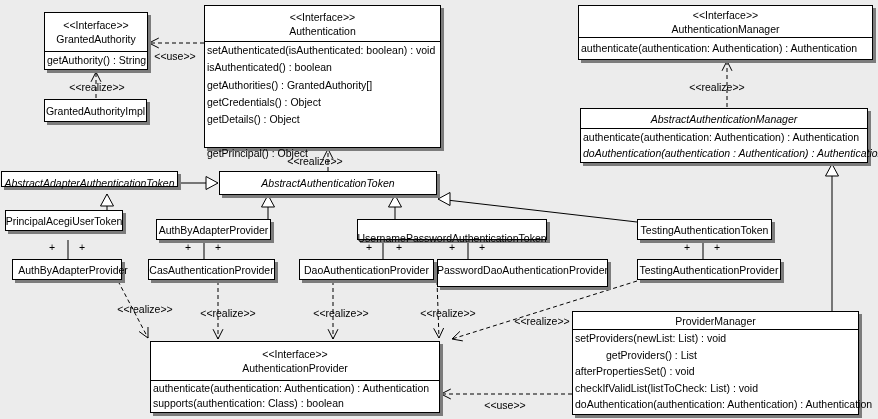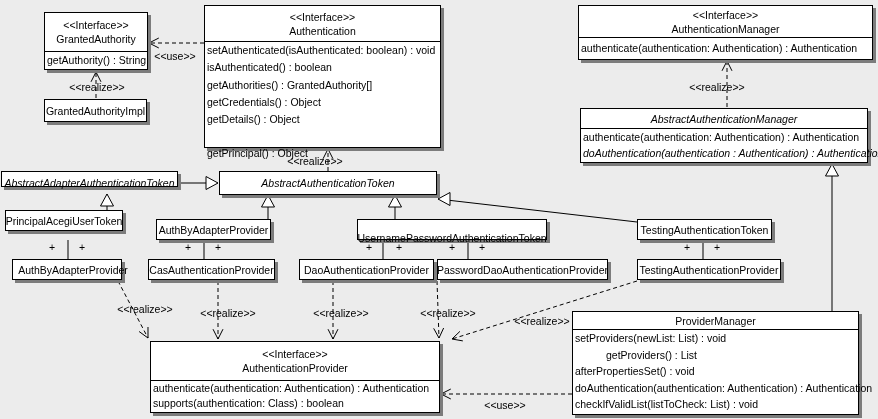--- a/index.html
+++ b/index.html
@@ -149,21 +149,21 @@
       <div class="uml-box" style="left: 148px; top: 259px; width: 127px; height: 21px;">
         <div class="hdr" style="height: 19px;">
           <div class="cname">CasAuthenticationProvider</div>
         </div>
       </div>
       <div class="uml-box" style="left: 299px; top: 259px; width: 135px; height: 21px;">
         <div class="hdr" style="height: 19px;">
           <div class="cname">DaoAuthenticationProvider</div>
         </div>
       </div>
-      <div class="uml-box" style="left: 437px; top: 259px; width: 171px; height: 21px;">
+      <div class="uml-box" style="left: 437px; top: 259px; width: 171px; height: 28px;">
         <div class="hdr" style="height: 19px;">
           <div class="cname">PasswordDaoAuthenticationProvider</div>
         </div>
       </div>
       <div class="uml-box" style="left: 637px; top: 259px; width: 144px; height: 21px;">
         <div class="hdr" style="height: 19px;">
           <div class="cname">TestingAuthenticationProvider</div>
         </div>
       </div>
       <div class="uml-box" style="left: 150px; top: 341px; width: 290px; height: 72px;">
@@ -177,22 +177,22 @@
         </div>
       </div>
       <div class="uml-box" style="left: 572px; top: 311px; width: 287px; height: 104px;">
         <div class="hdr" style="height: 17px;">
           <div class="cname">ProviderManager</div>
         </div>
         <div class="methods">
           <div class="method" style="height: 16.6px; line-height: 16.6px;">setProviders(newList: List) : void</div>
           <div class="method" style="height: 16.6px; line-height: 16.6px; padding-left: 33px;">getProviders() : List</div>
           <div class="method" style="height: 16.6px; line-height: 16.6px;">afterPropertiesSet() : void</div>
+          <div class="method" style="height: 16.6px; line-height: 16.6px;">checkIfValidList(listToCheck: List) : void</div>
           <div class="method" style="height: 16.6px; line-height: 16.6px;">doAuthentication(authentication: Authentication) : Authentication</div>
-          <div class="method" style="height: 16.6px; line-height: 16.6px;">checkIfValidList(listToCheck: List) : void</div>
         </div>
       </div>
     </div>
   <div id="annotations-layer">
       <div class="edge-label" style="left: 175px; top: 56px;">&lt;&lt;use&gt;&gt;</div>
       <div class="edge-label" style="left: 97px; top: 87px;">&lt;&lt;realize&gt;&gt;</div>
       <div class="edge-label" style="left: 315px; top: 161px;">&lt;&lt;realize&gt;&gt;</div>
       <div class="edge-label" style="left: 717px; top: 87px;">&lt;&lt;realize&gt;&gt;</div>
       <div class="edge-label" style="left: 145px; top: 309px;">&lt;&lt;realize&gt;&gt;</div>
       <div class="edge-label" style="left: 228px; top: 313px;">&lt;&lt;realize&gt;&gt;</div>

